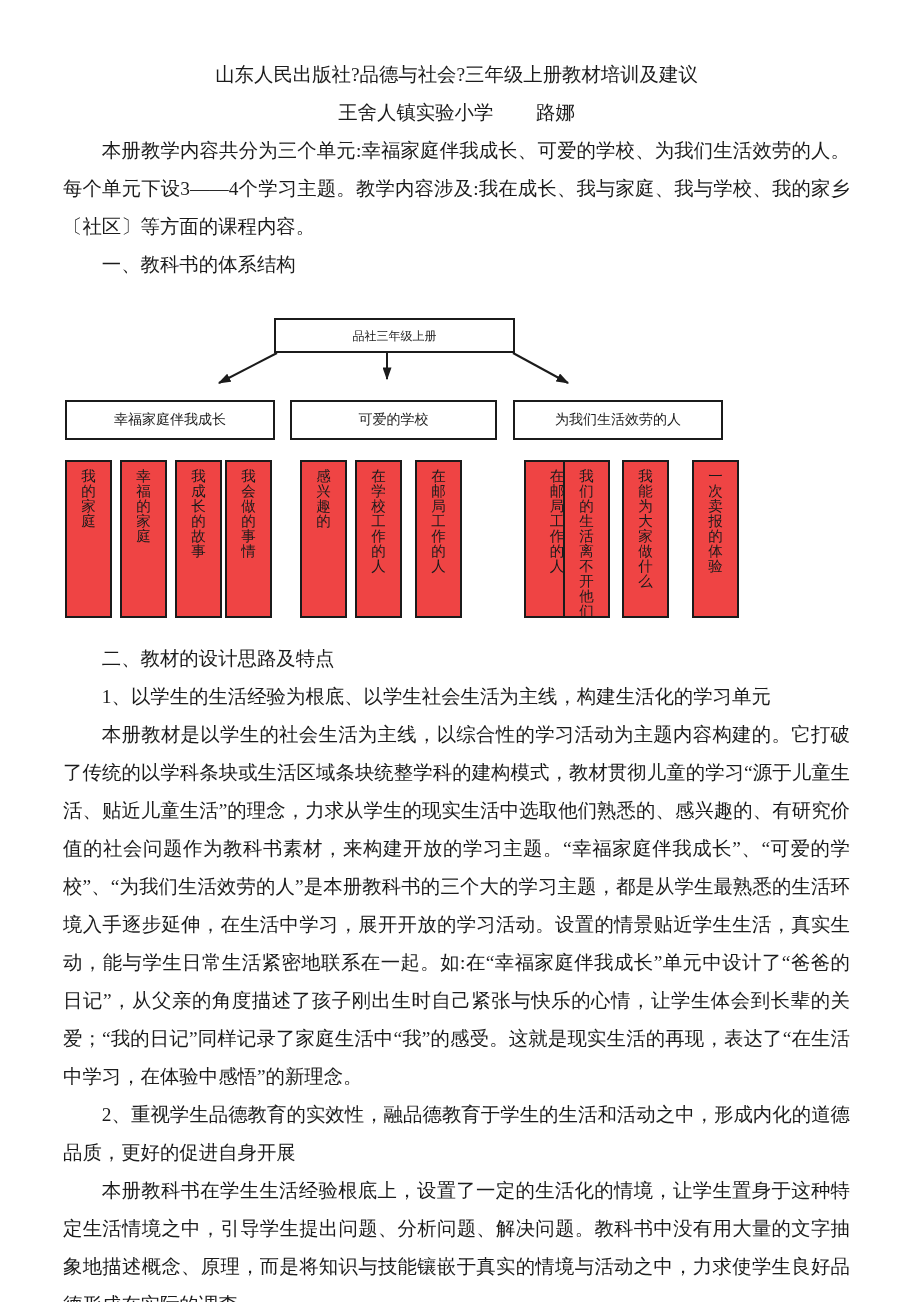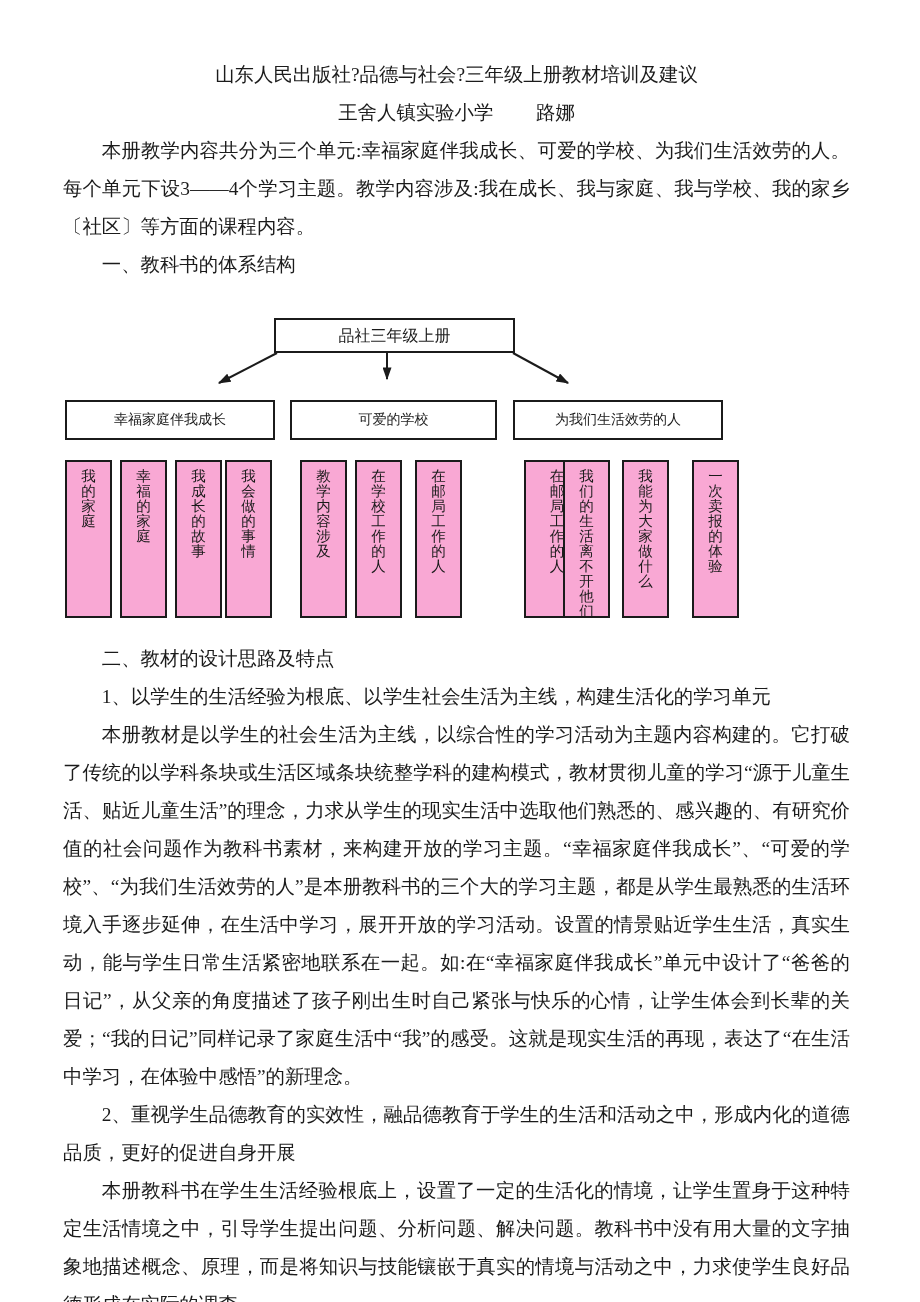--- a/index.html
+++ b/index.html
@@ -39,33 +39,33 @@
     box-sizing: border-box;
     border: 2px solid #1b1b1b;
     background: #ffffff;
     display: flex;
     align-items: center;
     justify-content: center;
     font-size: 14px;
     line-height: 1;
     text-align: center;
   }
-  .dbox.root { left: 274px; top: 318px; width: 241px; height: 35px; font-size: 16px; }
+  .dbox.root { left: 274px; top: 318px; width: 241px; height: 35px; font-size: 12px; }
   .dbox.u1 { left: 65px;  top: 400px; width: 210px; height: 40px; }
   .dbox.u2 { left: 290px; top: 400px; width: 207px; height: 40px; }
   .dbox.u3 { left: 513px; top: 400px; width: 210px; height: 40px; }
 
   .vbox {
     position: absolute;
     top: 460px;
     width: 47px;
     height: 158px;
     box-sizing: border-box;
     border: 2px solid #1b1b1b;
-    background: #f9a8d4;
+    background: #ef4444;
   }
   .vbox span {
     display: block;
     width: 16px;
     margin: 7px auto 0 auto;
     font-size: 14.5px;
     line-height: 15px;
     text-align: center;
     word-break: break-all;
   }
@@ -133,21 +133,21 @@
         <span>幸福的家庭</span>
       </div>
     <div class="vbox v3">
         <span>我成长的故事</span>
       </div>
     <div class="vbox v4">
         <span>我会做的事情</span>
       </div>
 
     <div class="vbox v5">
-        <span>教学内容涉及</span>
+        <span>感兴趣的</span>
       </div>
     <div class="vbox v6">
         <span>在学校工作的人</span>
       </div>
     <div class="vbox v7">
         <span>在邮局工作的人</span>
       </div>
 
     <div class="vbox v8">
         <span>在邮局工作的人</span>

